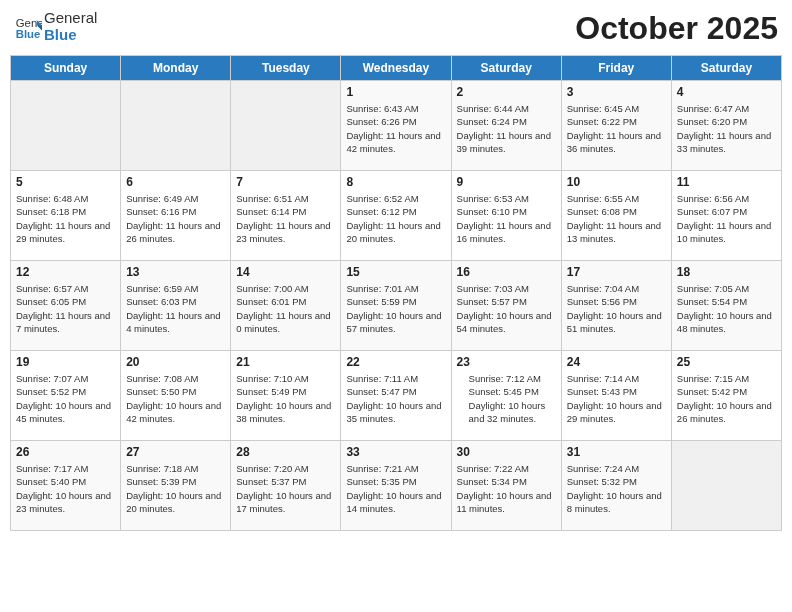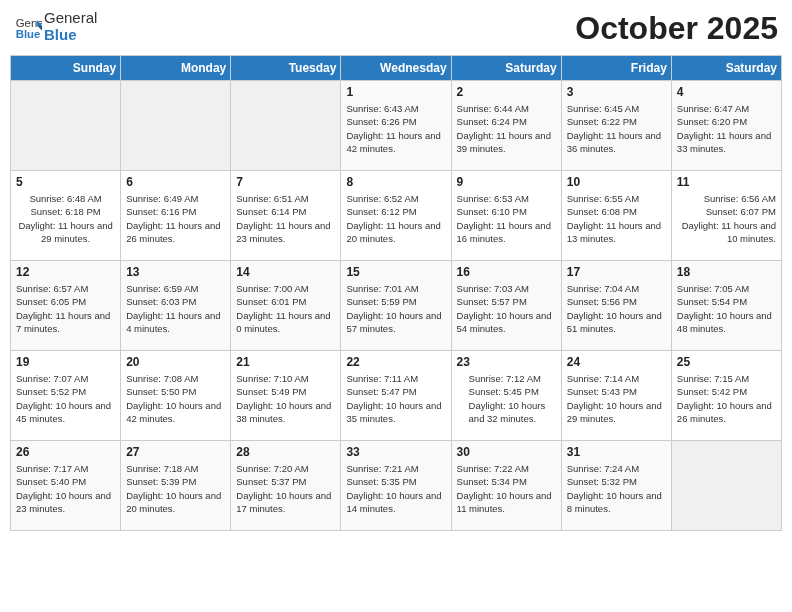--- a/index.html
+++ b/index.html
@@ -57,21 +57,21 @@
       width: 100%;
       border-collapse: collapse;
       border: 1px solid #ccc;
     }
     .calendar th {
       background-color: #2a7abf;
       color: #fff;
       font-size: 12px;
       font-weight: bold;
       padding: 5px 4px;
-      text-align: right;
+      text-align: center;
       border: 1px solid #ccc;
     }
     .calendar td {
       vertical-align: top;
       border: 1px solid #ccc;
       padding: 4px 5px;
       font-size: 10px;
       color: #333;
       width: calc(100% / 7);
       height: 90px;
@@ -157,21 +157,21 @@
         <td>
           <div class="day-number">4</div>
           <div class="day-info" style="white-space: pre-line;">Sunrise: 6:47 AM
 Sunset: 6:20 PM
 Daylight: 11 hours and 33 minutes.</div>
         </td>
       </tr>
       <tr>
         <td>
           <div class="day-number">5</div>
-          <div class="day-info" style="white-space: pre-line; text-align: center;">Sunrise: 6:48 AM
+          <div class="day-info" style="white-space: pre-line;">Sunrise: 6:48 AM
 Sunset: 6:18 PM
 Daylight: 11 hours and 29 minutes.</div>
         </td>
         <td>
           <div class="day-number">6</div>
           <div class="day-info" style="white-space: pre-line;">Sunrise: 6:49 AM
 Sunset: 6:16 PM
 Daylight: 11 hours and 26 minutes.</div>
         </td>
         <td>
@@ -193,21 +193,21 @@
 Daylight: 11 hours and 16 minutes.</div>
         </td>
         <td>
           <div class="day-number">10</div>
           <div class="day-info" style="white-space: pre-line;">Sunrise: 6:55 AM
 Sunset: 6:08 PM
 Daylight: 11 hours and 13 minutes.</div>
         </td>
         <td>
           <div class="day-number">11</div>
-          <div class="day-info" style="white-space: pre-line; text-align: right;">Sunrise: 6:56 AM
+          <div class="day-info" style="white-space: pre-line;">Sunrise: 6:56 AM
 Sunset: 6:07 PM
 Daylight: 11 hours and 10 minutes.</div>
         </td>
       </tr>
       <tr>
         <td>
           <div class="day-number">12</div>
           <div class="day-info" style="white-space: pre-line;">Sunrise: 6:57 AM
 Sunset: 6:05 PM
 Daylight: 11 hours and 7 minutes.</div>

